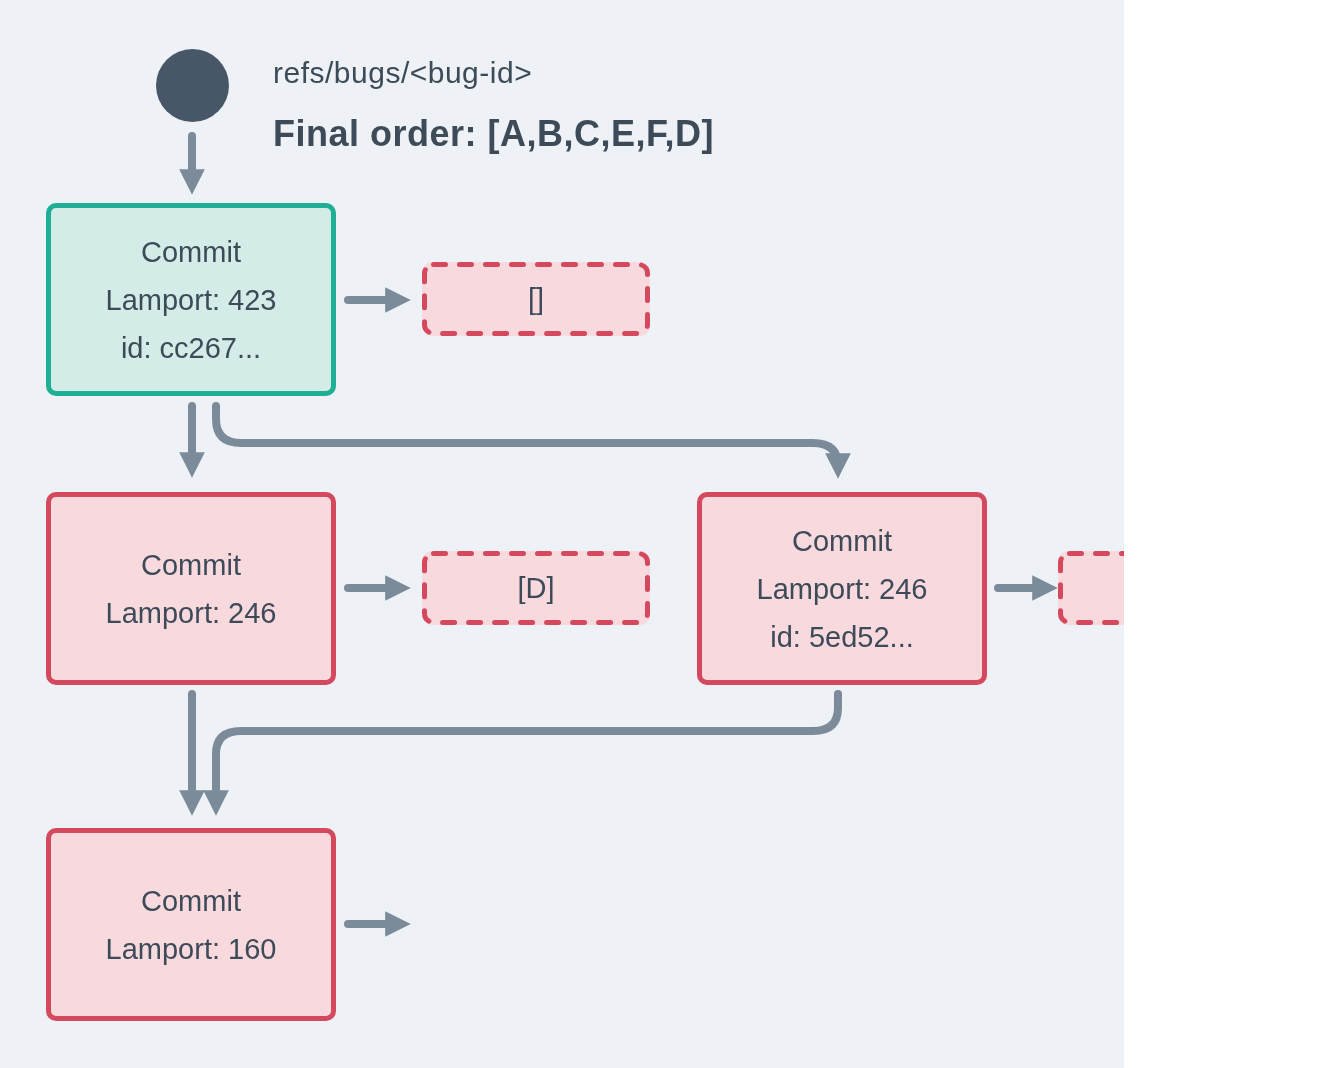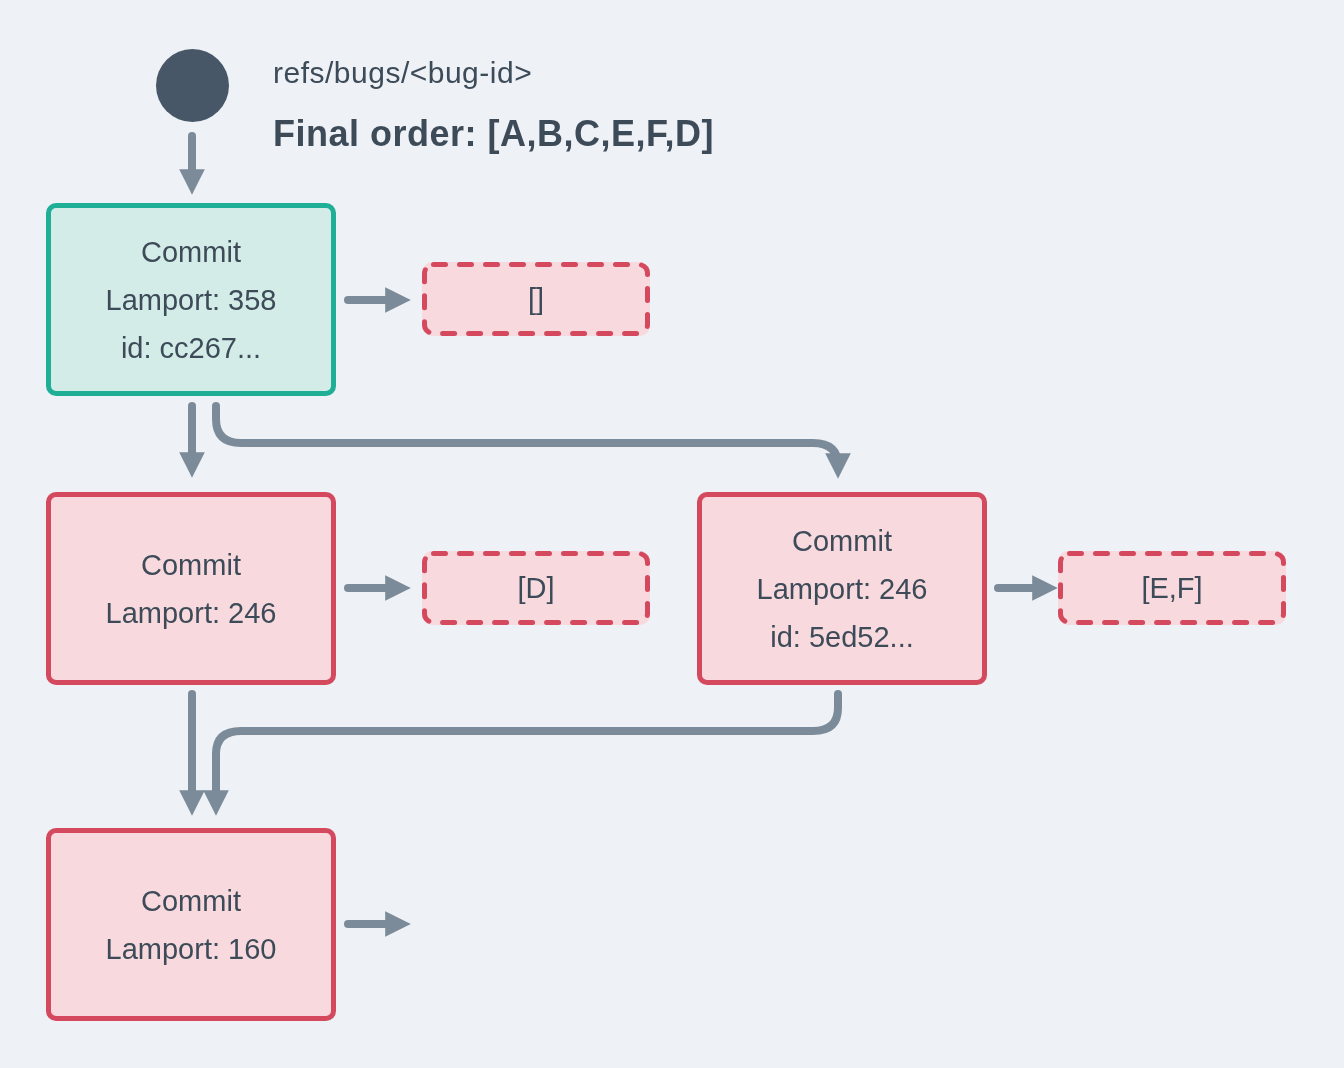--- a/index.html
+++ b/index.html
@@ -1,21 +1,21 @@
 <!DOCTYPE html>
 <html><head>
 <meta charset="utf-8">
 <style>
   * { box-sizing: border-box; }
   html, body { margin: 0; padding: 0; }
   body { font-family: "Liberation Sans", sans-serif; }
 
   .canvas {
     position: relative;
-    width: 1344px;
+    width: 1124px;
     height: 1068px;
     background: #eef1f5;
     overflow: hidden;
     color: #3d4b59;
   }
 
   .ref-circle {
     position: absolute;
     left: 156px; top: 49px;
     width: 73px; height: 73px;
@@ -115,21 +115,21 @@
       <path d="M348,924 L398,924" marker-end="url(#ah)"></path>
     </g>
   </svg>
 
   <div class="ref-circle"></div>
   <div class="ref-label">refs/bugs/&lt;bug-id&gt;</div>
   <div class="final-order">Final order: [A,B,C,E,F,D]</div>
 
   <div class="commit-box head pos-root">
     <div class="line">Commit</div>
-    <div class="line">Lamport: 358</div>
+    <div class="line">Lamport: 423</div>
     <div class="line">id: cc267...</div>
   </div>
 
   <div class="commit-box pos-left">
     <div class="line">Commit</div>
     <div class="line">Lamport: 246</div>
   </div>
 
   <div class="commit-box pos-right">
     <div class="line">Commit</div>

